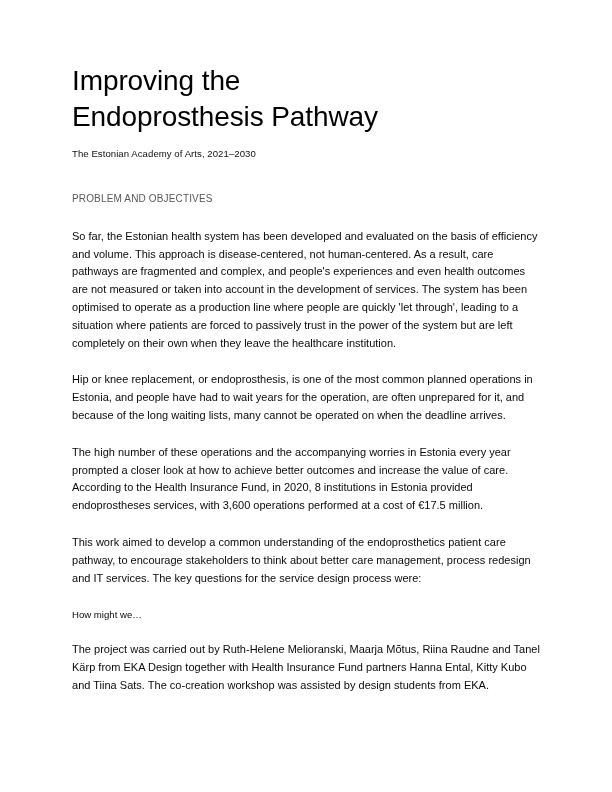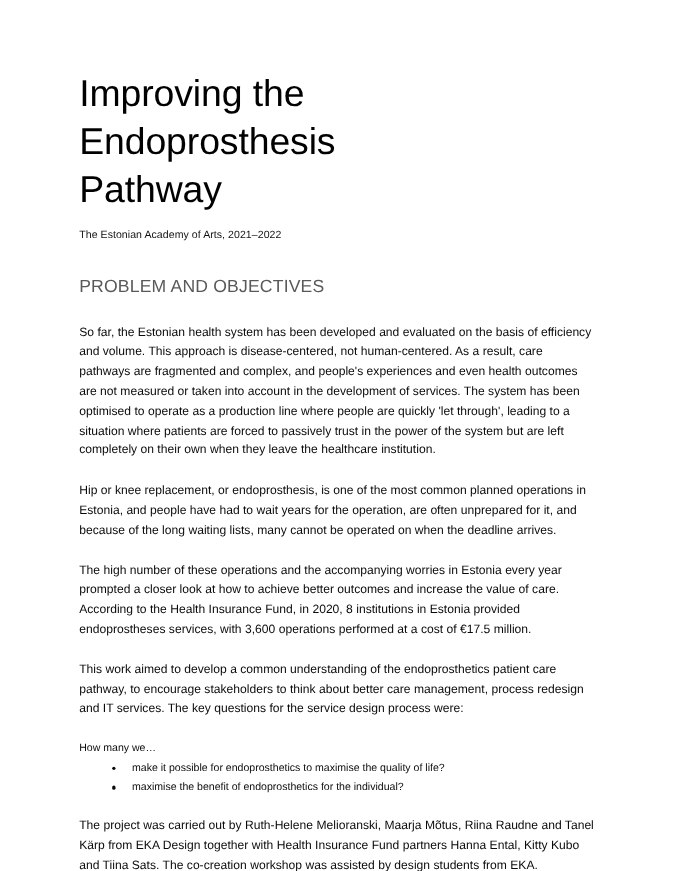--- a/index.html
+++ b/index.html
@@ -19,37 +19,37 @@
     overflow: hidden;
     box-sizing: border-box;
   }
   .content {
     position: absolute;
     left: 72px;
     top: 63px;
     width: 468px;
   }
   .doc-title {
-    font-size: 34px;
+    font-size: 28px;
     line-height: 1.30;
     font-weight: 400;
     color: #000000;
     letter-spacing: -0.1px;
     margin: 0 0 0 0;
     max-width: 360px;
   }
   .doc-subtitle {
     font-size: 9.6px;
     line-height: 1.45;
     color: #111111;
     margin: 11px 0 0 0;
     letter-spacing: 0.05px;
   }
   .section-heading {
-    font-size: 16px;
+    font-size: 10px;
     font-weight: 400;
     color: #595959;
     margin: 32px 0 0 0;
     letter-spacing: 0.15px;
   }
   .body-para {
     font-size: 11px;
     line-height: 1.62;
     color: #0a0a0a;
     margin: 19px 0 0 0;
@@ -90,35 +90,31 @@
   }
 </style>
 </head>
 <body>
 
 <div class="page">
   <div class="content">
 
     <h1 class="doc-title">Improving the Endoprosthesis Pathway</h1>
 
-    <p class="doc-subtitle">The Estonian Academy of Arts, 2021–2022</p>
+    <p class="doc-subtitle">The Estonian Academy of Arts, 2021–2030</p>
 
     <h2 class="section-heading">PROBLEM AND OBJECTIVES</h2>
 
     <p class="body-para first-para">So far, the Estonian health system has been developed and evaluated on the basis of efficiency and volume. This approach is disease-centered, not human-centered. As a result, care pathways are fragmented and complex, and people's experiences and even health outcomes are not measured or taken into account in the development of services. The system has been optimised to operate as a production line where people are quickly 'let through', leading to a situation where patients are forced to passively trust in the power of the system but are left completely on their own when they leave the healthcare institution.</p>
 
     <p class="body-para">Hip or knee replacement, or endoprosthesis, is one of the most common planned operations in Estonia, and people have had to wait years for the operation, are often unprepared for it, and because of the long waiting lists, many cannot be operated on when the deadline arrives.</p>
 
     <p class="body-para">The high number of these operations and the accompanying worries in Estonia every year prompted a closer look at how to achieve better outcomes and increase the value of care. According to the Health Insurance Fund, in 2020, 8 institutions in Estonia provided endoprostheses services, with 3,600 operations performed at a cost of €17.5 million.</p>
 
     <p class="body-para">This work aimed to develop a common understanding of the endoprosthetics patient care pathway, to encourage stakeholders to think about better care management, process redesign and IT services. The key questions for the service design process were:</p>
 
-    <p class="lead-in">How many we…</p>
+    <p class="lead-in">How might we…</p>
 
-    <ul class="bullet-list">
-      <li>make it possible for endoprosthetics to maximise the quality of life?</li>
-      <li>maximise the benefit of endoprosthetics for the individual?</li>
-    </ul>
 
     <p class="body-para">The project was carried out by Ruth-Helene Melioranski, Maarja Mõtus, Riina Raudne and Tanel Kärp from EKA Design together with Health Insurance Fund partners Hanna Ental, Kitty Kubo and Tiina Sats. The co-creation workshop was assisted by design students from EKA.</p>
 
   </div>
 </div>
 
 </body></html>

